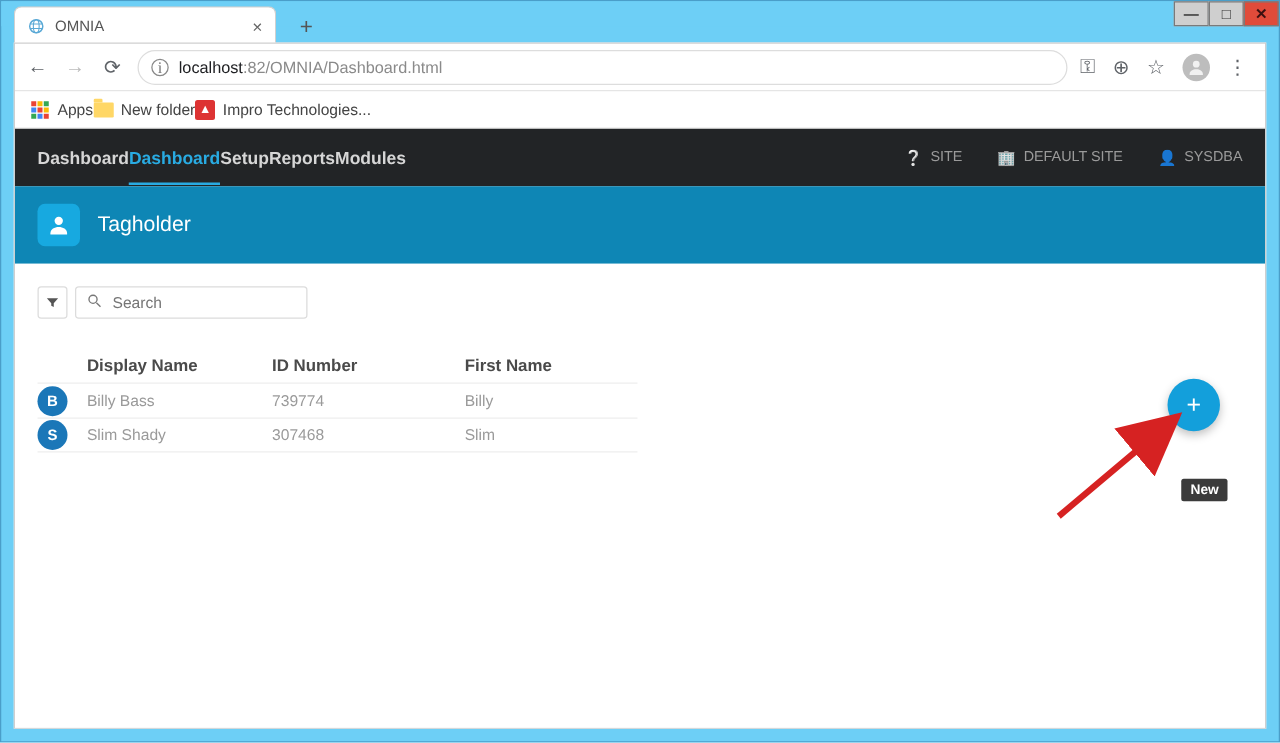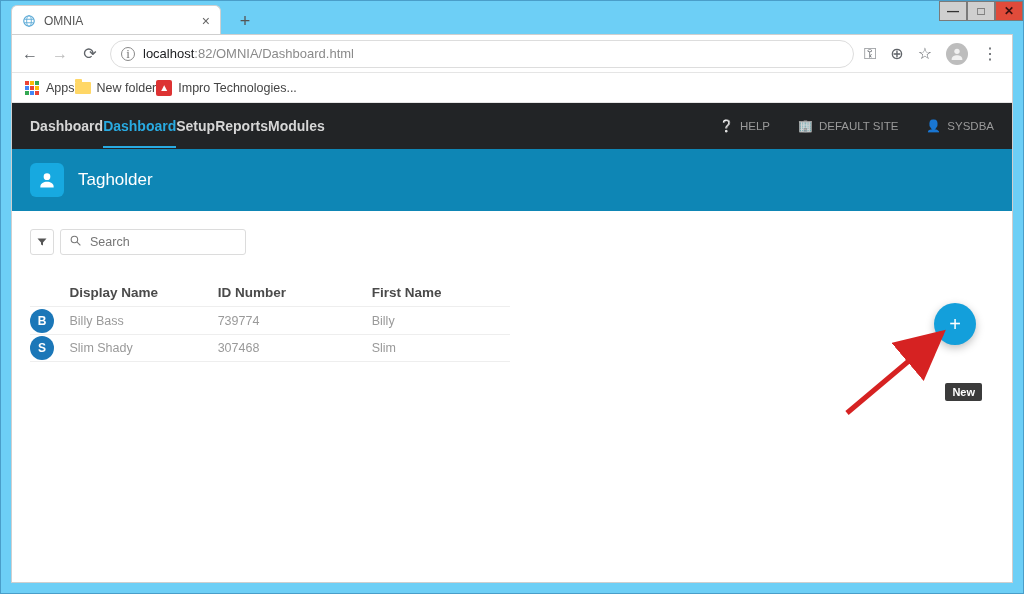--- a/index.html
+++ b/index.html
@@ -173,21 +173,21 @@
       <div class="navbar">
         <span class="navitem">Dashboard</span>
         <span class="navitem active">Dashboard</span>
         <span class="navitem">Setup</span>
         <span class="navitem">Reports</span>
         <span class="navitem">Modules</span>
         <span class="spacer"></span>
         <div class="navright">
           <span class="nri">
               <span class="ic">❔</span>
-              <span>HELP</span>
+              <span>SITE</span>
             </span>
           <span class="nri">
               <span class="ic">🏢</span>
               <span>DEFAULT SITE</span>
             </span>
           <span class="nri">
               <span class="ic">👤</span>
               <span>SYSDBA</span>
             </span>
         </div>

